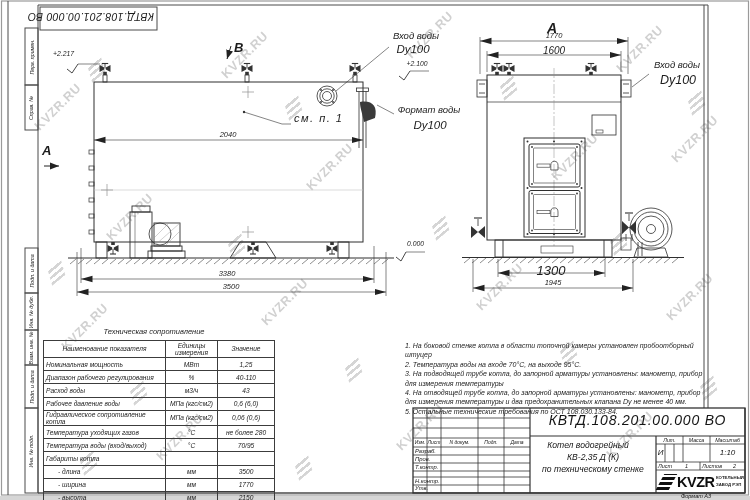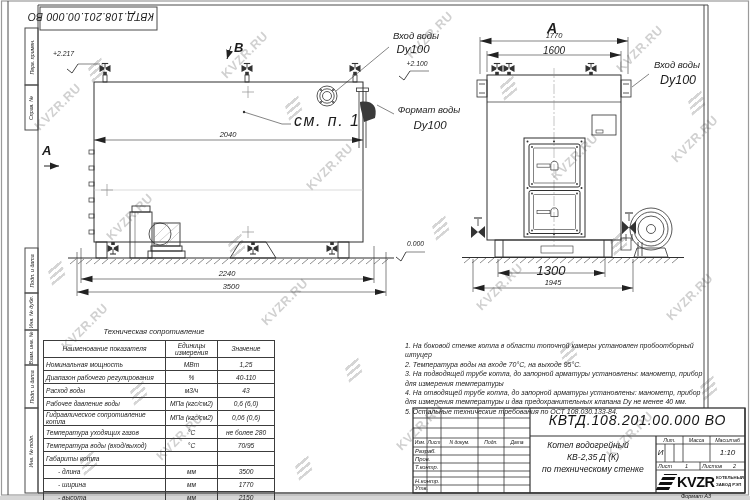--- a/index.html
+++ b/index.html
@@ -385,24 +385,24 @@
   <div class="vbox" style="left:25px;top:365px;height:43px">
       <span>Подп. и дата</span>
     </div>
   <div class="vbox" style="left:25px;top:408px;height:85px">
       <span>Инв. № подл.</span>
     </div>
 
   <div class="t" style="left:42px;top:144px;font-size:13px;font-weight:700">A</div>
   <div class="t" style="left:234px;top:41px;font-size:13px;font-weight:700">B</div>
   <div class="t tc" style="left:228px;top:131px;font-size:7.5px">2040</div>
-  <div class="t tc" style="left:227px;top:270px;font-size:7.5px">2240</div>
+  <div class="t tc" style="left:227px;top:270px;font-size:7.5px">3380</div>
   <div class="t tc" style="left:231px;top:283px;font-size:7.5px">3500</div>
   <div class="t" style="left:53px;top:51px;font-size:6.8px">+2.217</div>
-  <div class="t" style="left:294px;top:113px;font-size:16px;letter-spacing:1.5px">см. п. 1</div>
+  <div class="t" style="left:294px;top:113px;font-size:11px;letter-spacing:1.5px">см. п. 1</div>
   <div class="t tc" style="left:416px;top:31px;font-size:9.5px">Вход воды</div>
   <div class="t tc" style="left:413px;top:44px;font-size:11.5px">Dy100</div>
   <div class="t tc" style="left:417px;top:61px;font-size:6.8px">+2.100</div>
   <div class="t tc" style="left:429px;top:105px;font-size:9.5px">Формат воды</div>
   <div class="t tc" style="left:430px;top:120px;font-size:11.5px">Dy100</div>
   <div class="t" style="left:407px;top:241px;font-size:6.8px">0.000</div>
 
   <div class="t tc" style="left:552px;top:21px;font-size:14px;font-weight:700">A</div>
   <div class="t tc" style="left:554px;top:32px;font-size:7.5px">1770</div>
   <div class="t tc" style="left:554px;top:46px;font-size:10px">1600</div>

